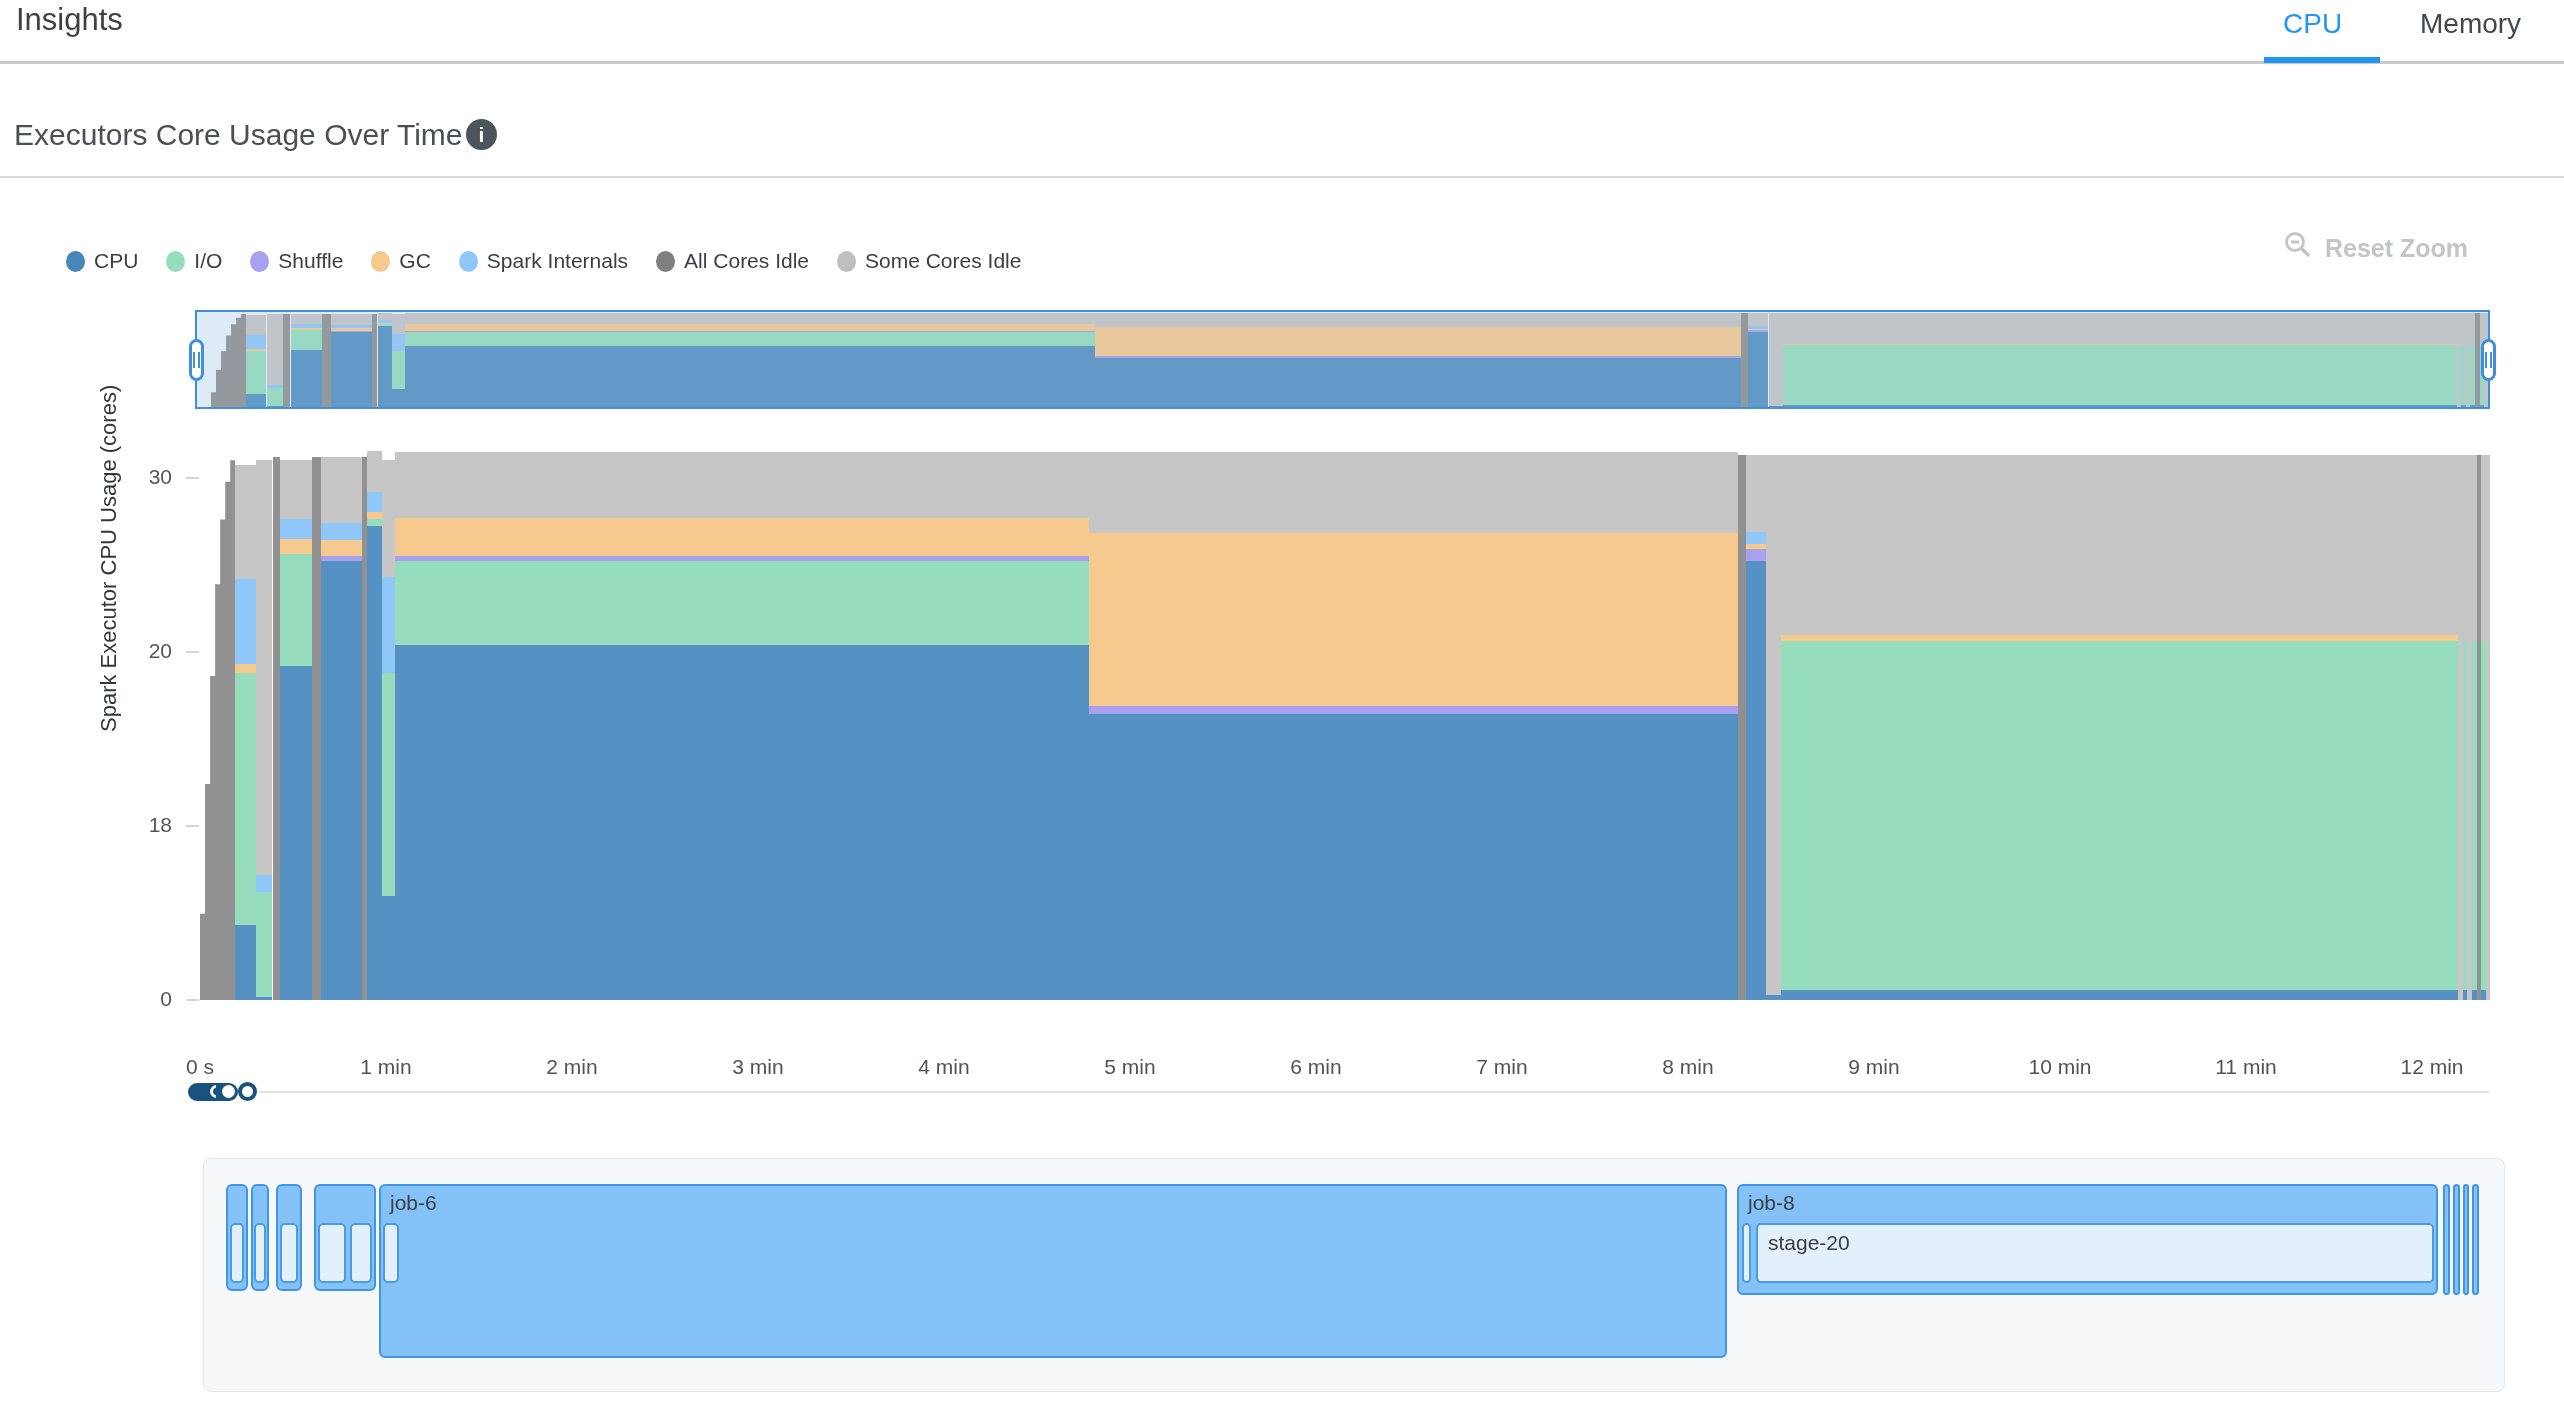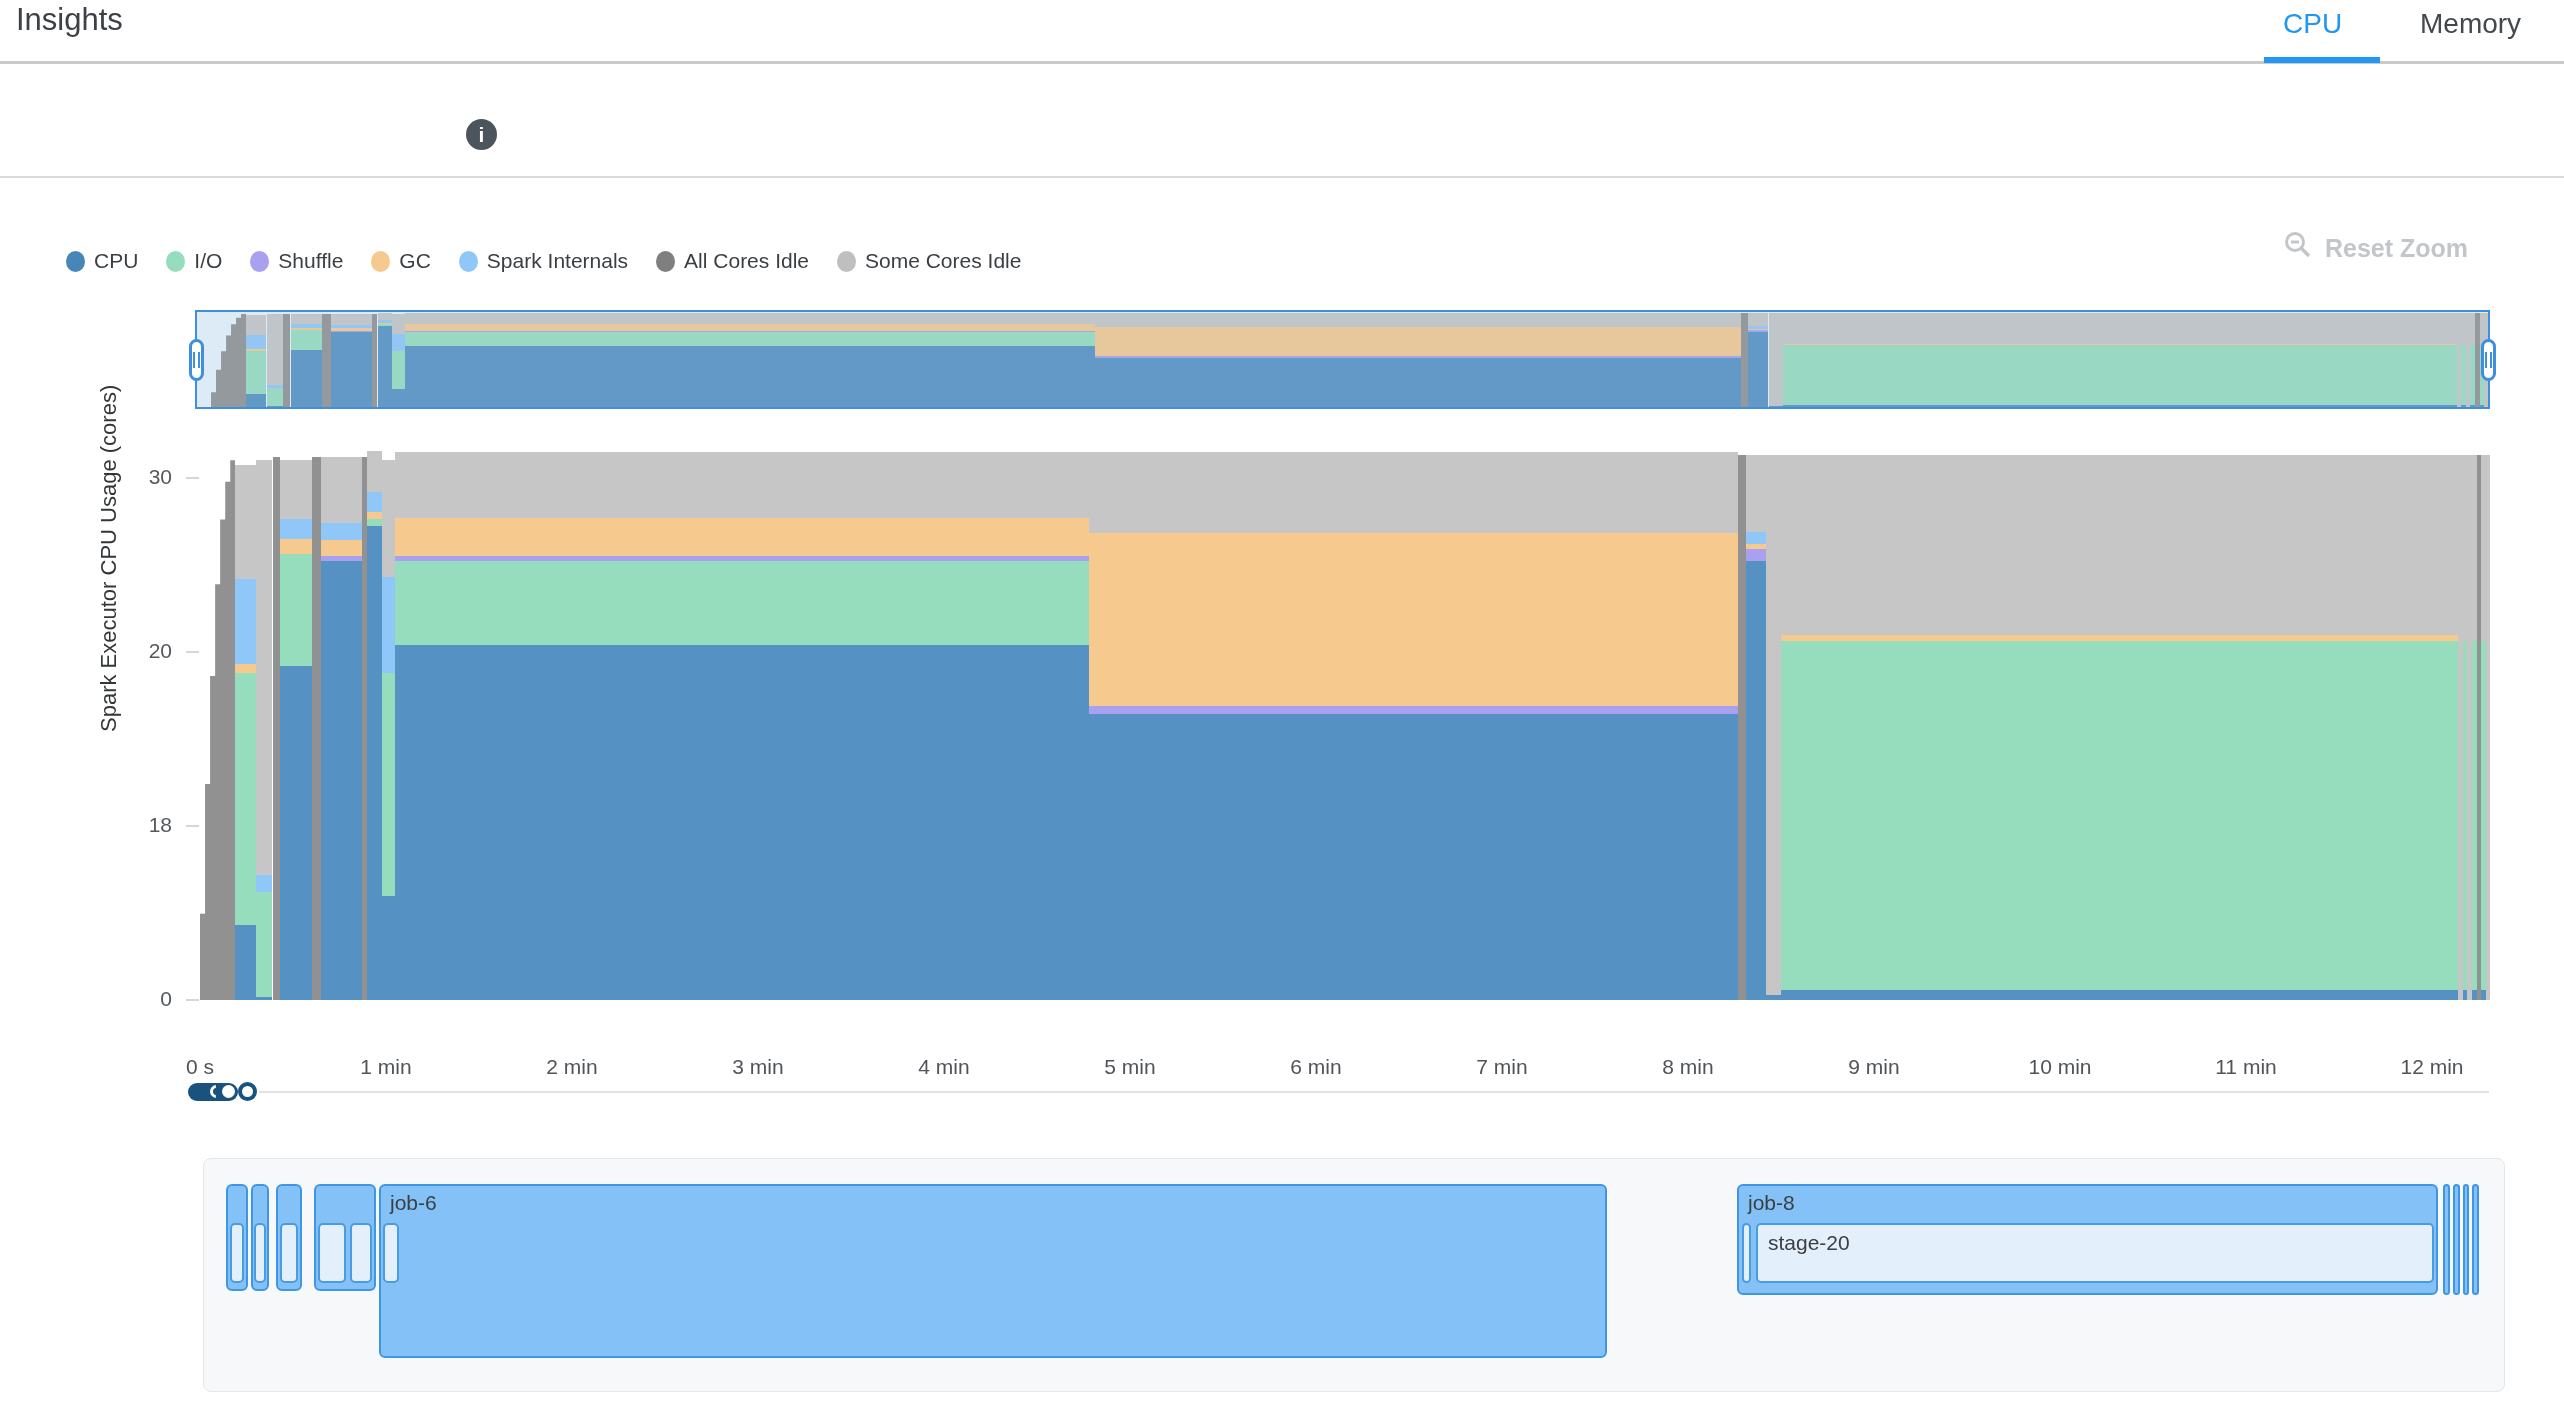--- a/index.html
+++ b/index.html
@@ -75,20 +75,21 @@
 <body>
 
 <div id="app">
 
   <div id="page-title">Insights</div>
   <div class="tab" id="tab-cpu">CPU</div>
   <div class="tab" id="tab-memory">Memory</div>
   <div id="tab-underline"></div>
   <div class="divider" id="divider-top"></div>
 
+  <div id="section-title">Executors Core Usage Over Time</div>
   <div id="info-icon">i</div>
   <div class="divider" id="divider-section"></div>
 
   <div id="legend-row">
       <div class="legend-item">
         <span class="legend-dot" style="background: rgb(70, 135, 183);"></span>
         <span class="legend-label">CPU</span>
       </div>
       <div class="legend-item">
         <span class="legend-dot" style="background: rgb(150, 221, 189);"></span>
@@ -308,21 +309,21 @@
     <div id="slider-arc"></div>
     <div id="slider-knob"></div>
     <div id="slider-ring"></div>
   </div>
 
   <div id="jobs-panel">
       <div class="job-block" style="left: 22px; top: 25px; width: 22px; height: 107px;"></div>
       <div class="job-block" style="left: 47px; top: 25px; width: 18px; height: 107px;"></div>
       <div class="job-block" style="left: 72px; top: 25px; width: 26px; height: 107px;"></div>
       <div class="job-block" style="left: 110px; top: 25px; width: 62px; height: 107px;"></div>
-      <div class="job-block" style="left: 175px; top: 25px; width: 1228px; height: 174px;">
+      <div class="job-block" style="left: 175px; top: 25px; width: 1348px; height: 174px;">
         <div class="job-label">job-6</div>
       </div>
       <div class="job-block" style="left: 1533px; top: 25px; width: 701px; height: 111px;">
         <div class="job-label">job-8</div>
       </div>
       <div class="job-block" style="left: 2239px; top: 25px; width: 7px; height: 111px;"></div>
       <div class="job-block" style="left: 2249px; top: 25px; width: 7px; height: 111px;"></div>
       <div class="job-block" style="left: 2259px; top: 25px; width: 6px; height: 111px;"></div>
       <div class="job-block" style="left: 2268px; top: 25px; width: 7px; height: 111px;"></div>
       <div class="stage-box" style="left: 26px; top: 64px; width: 14px; height: 60px;"></div>

